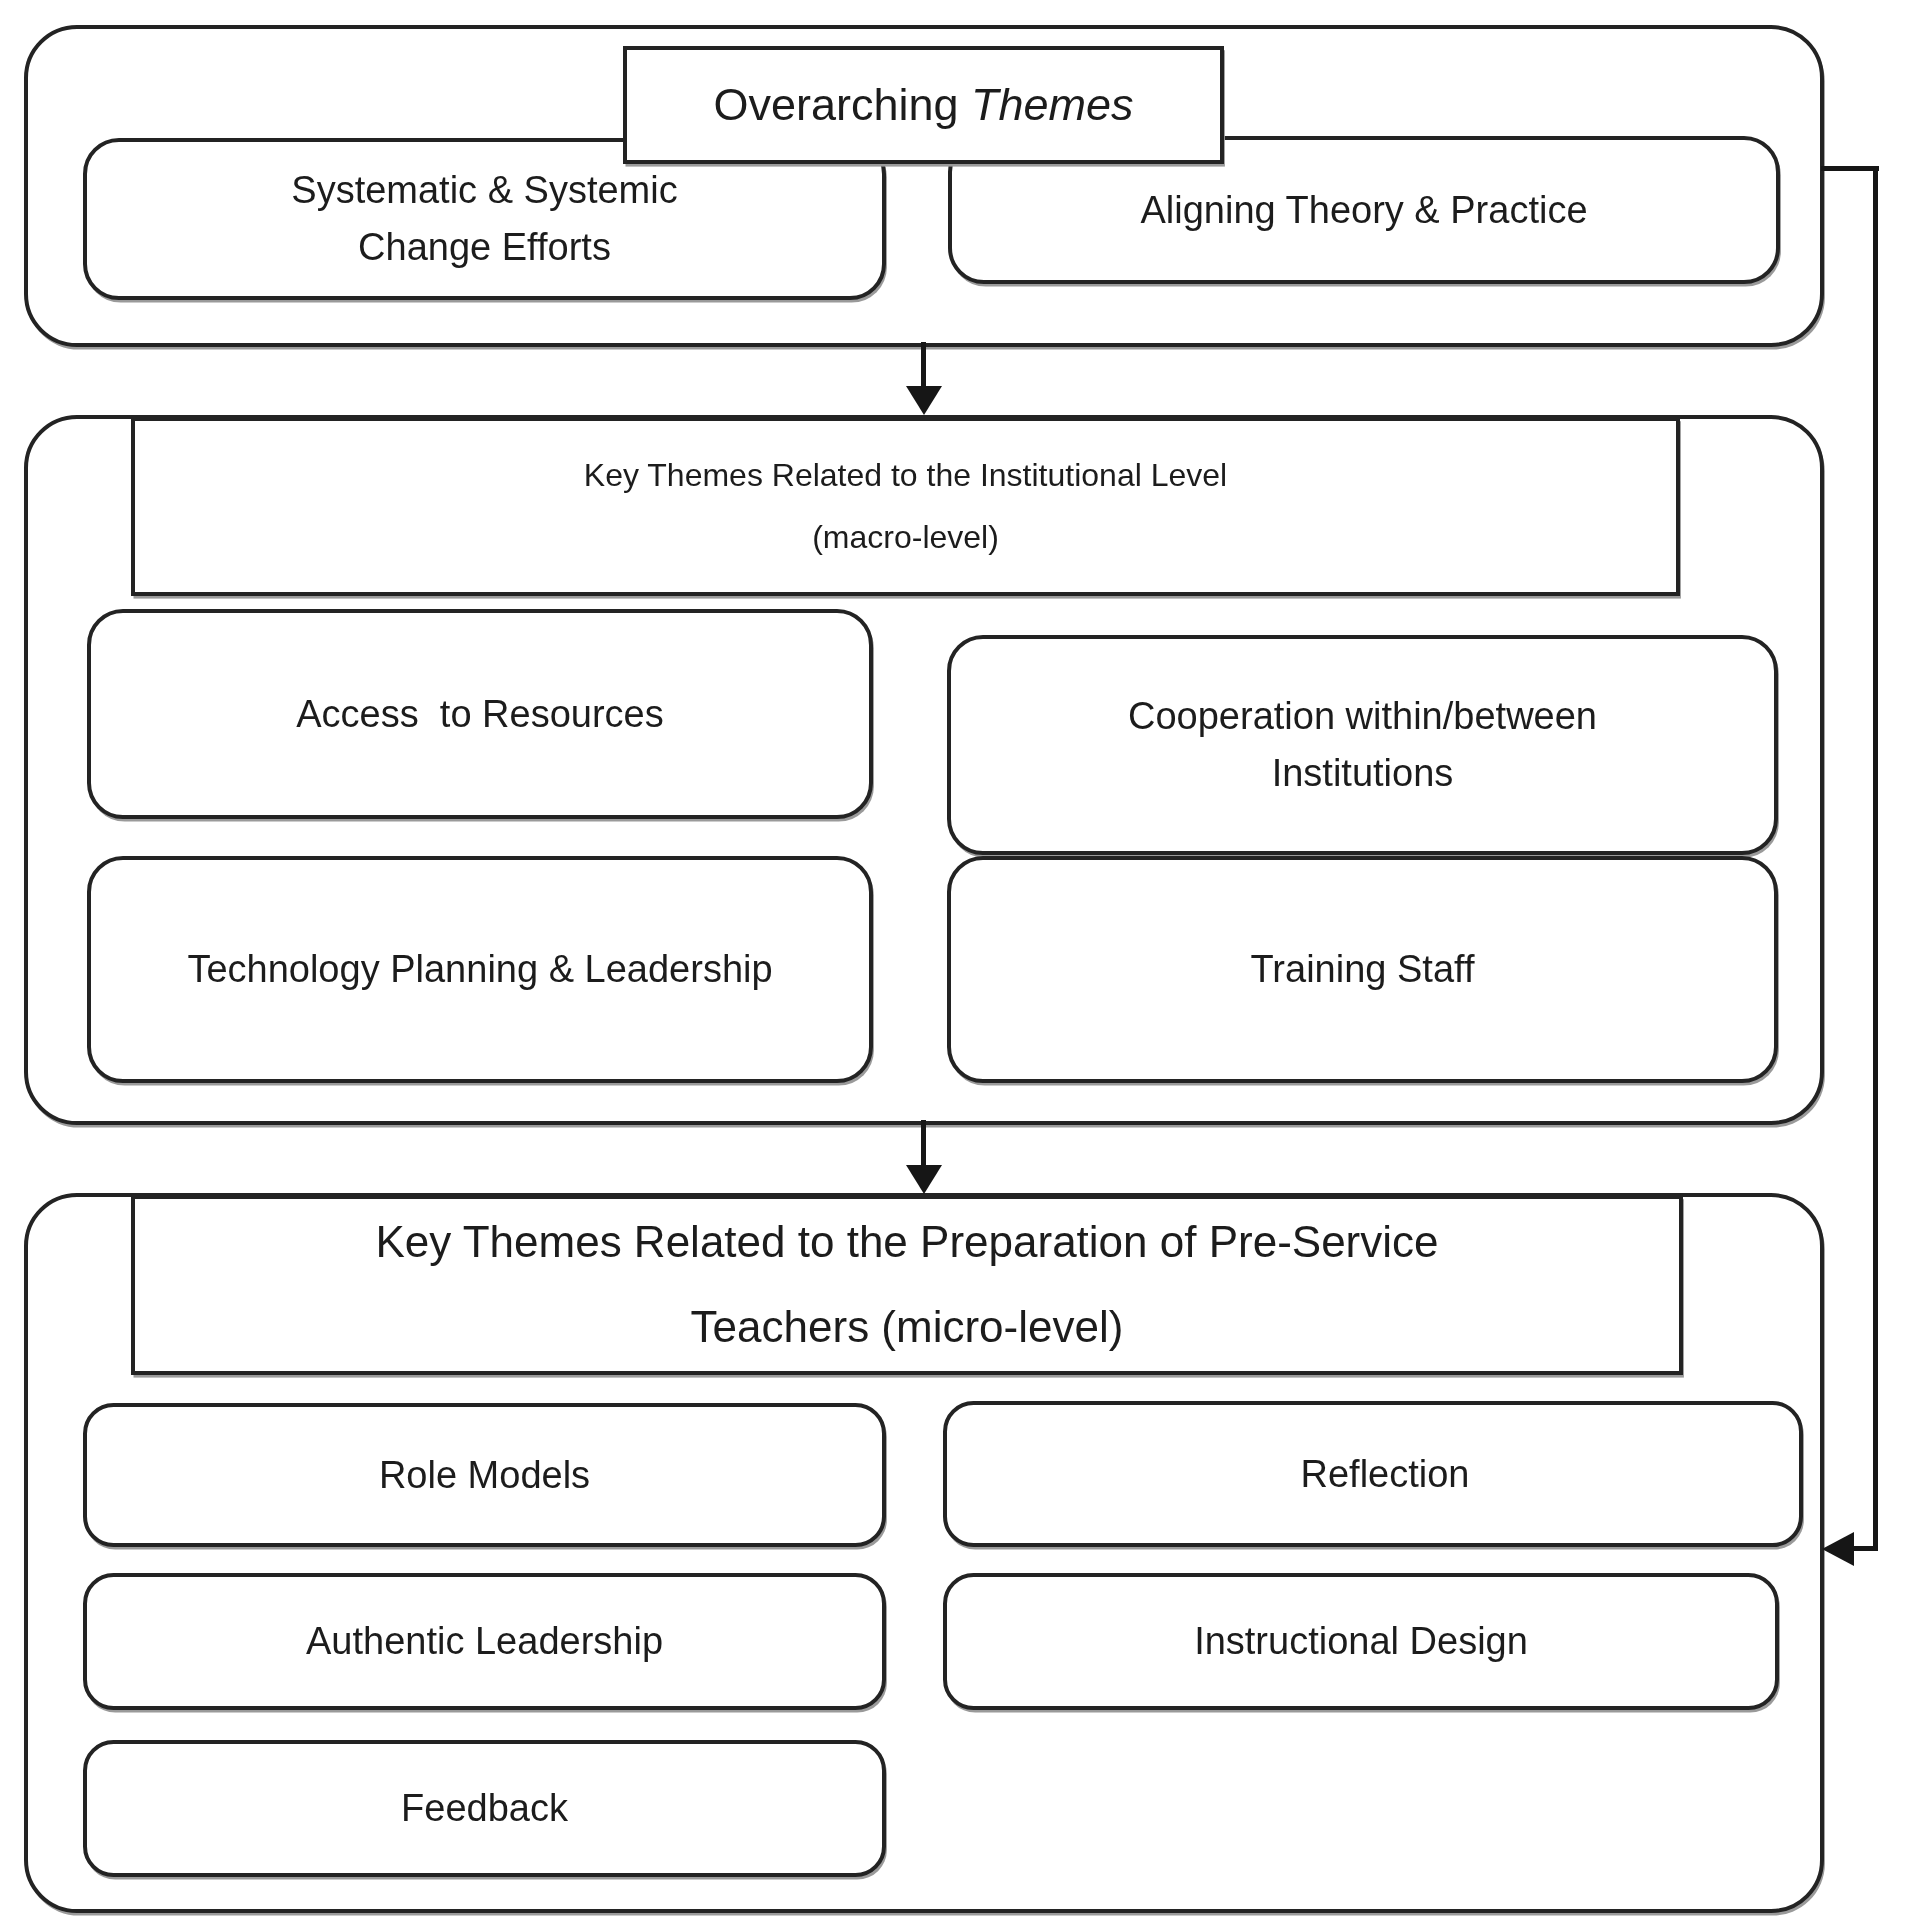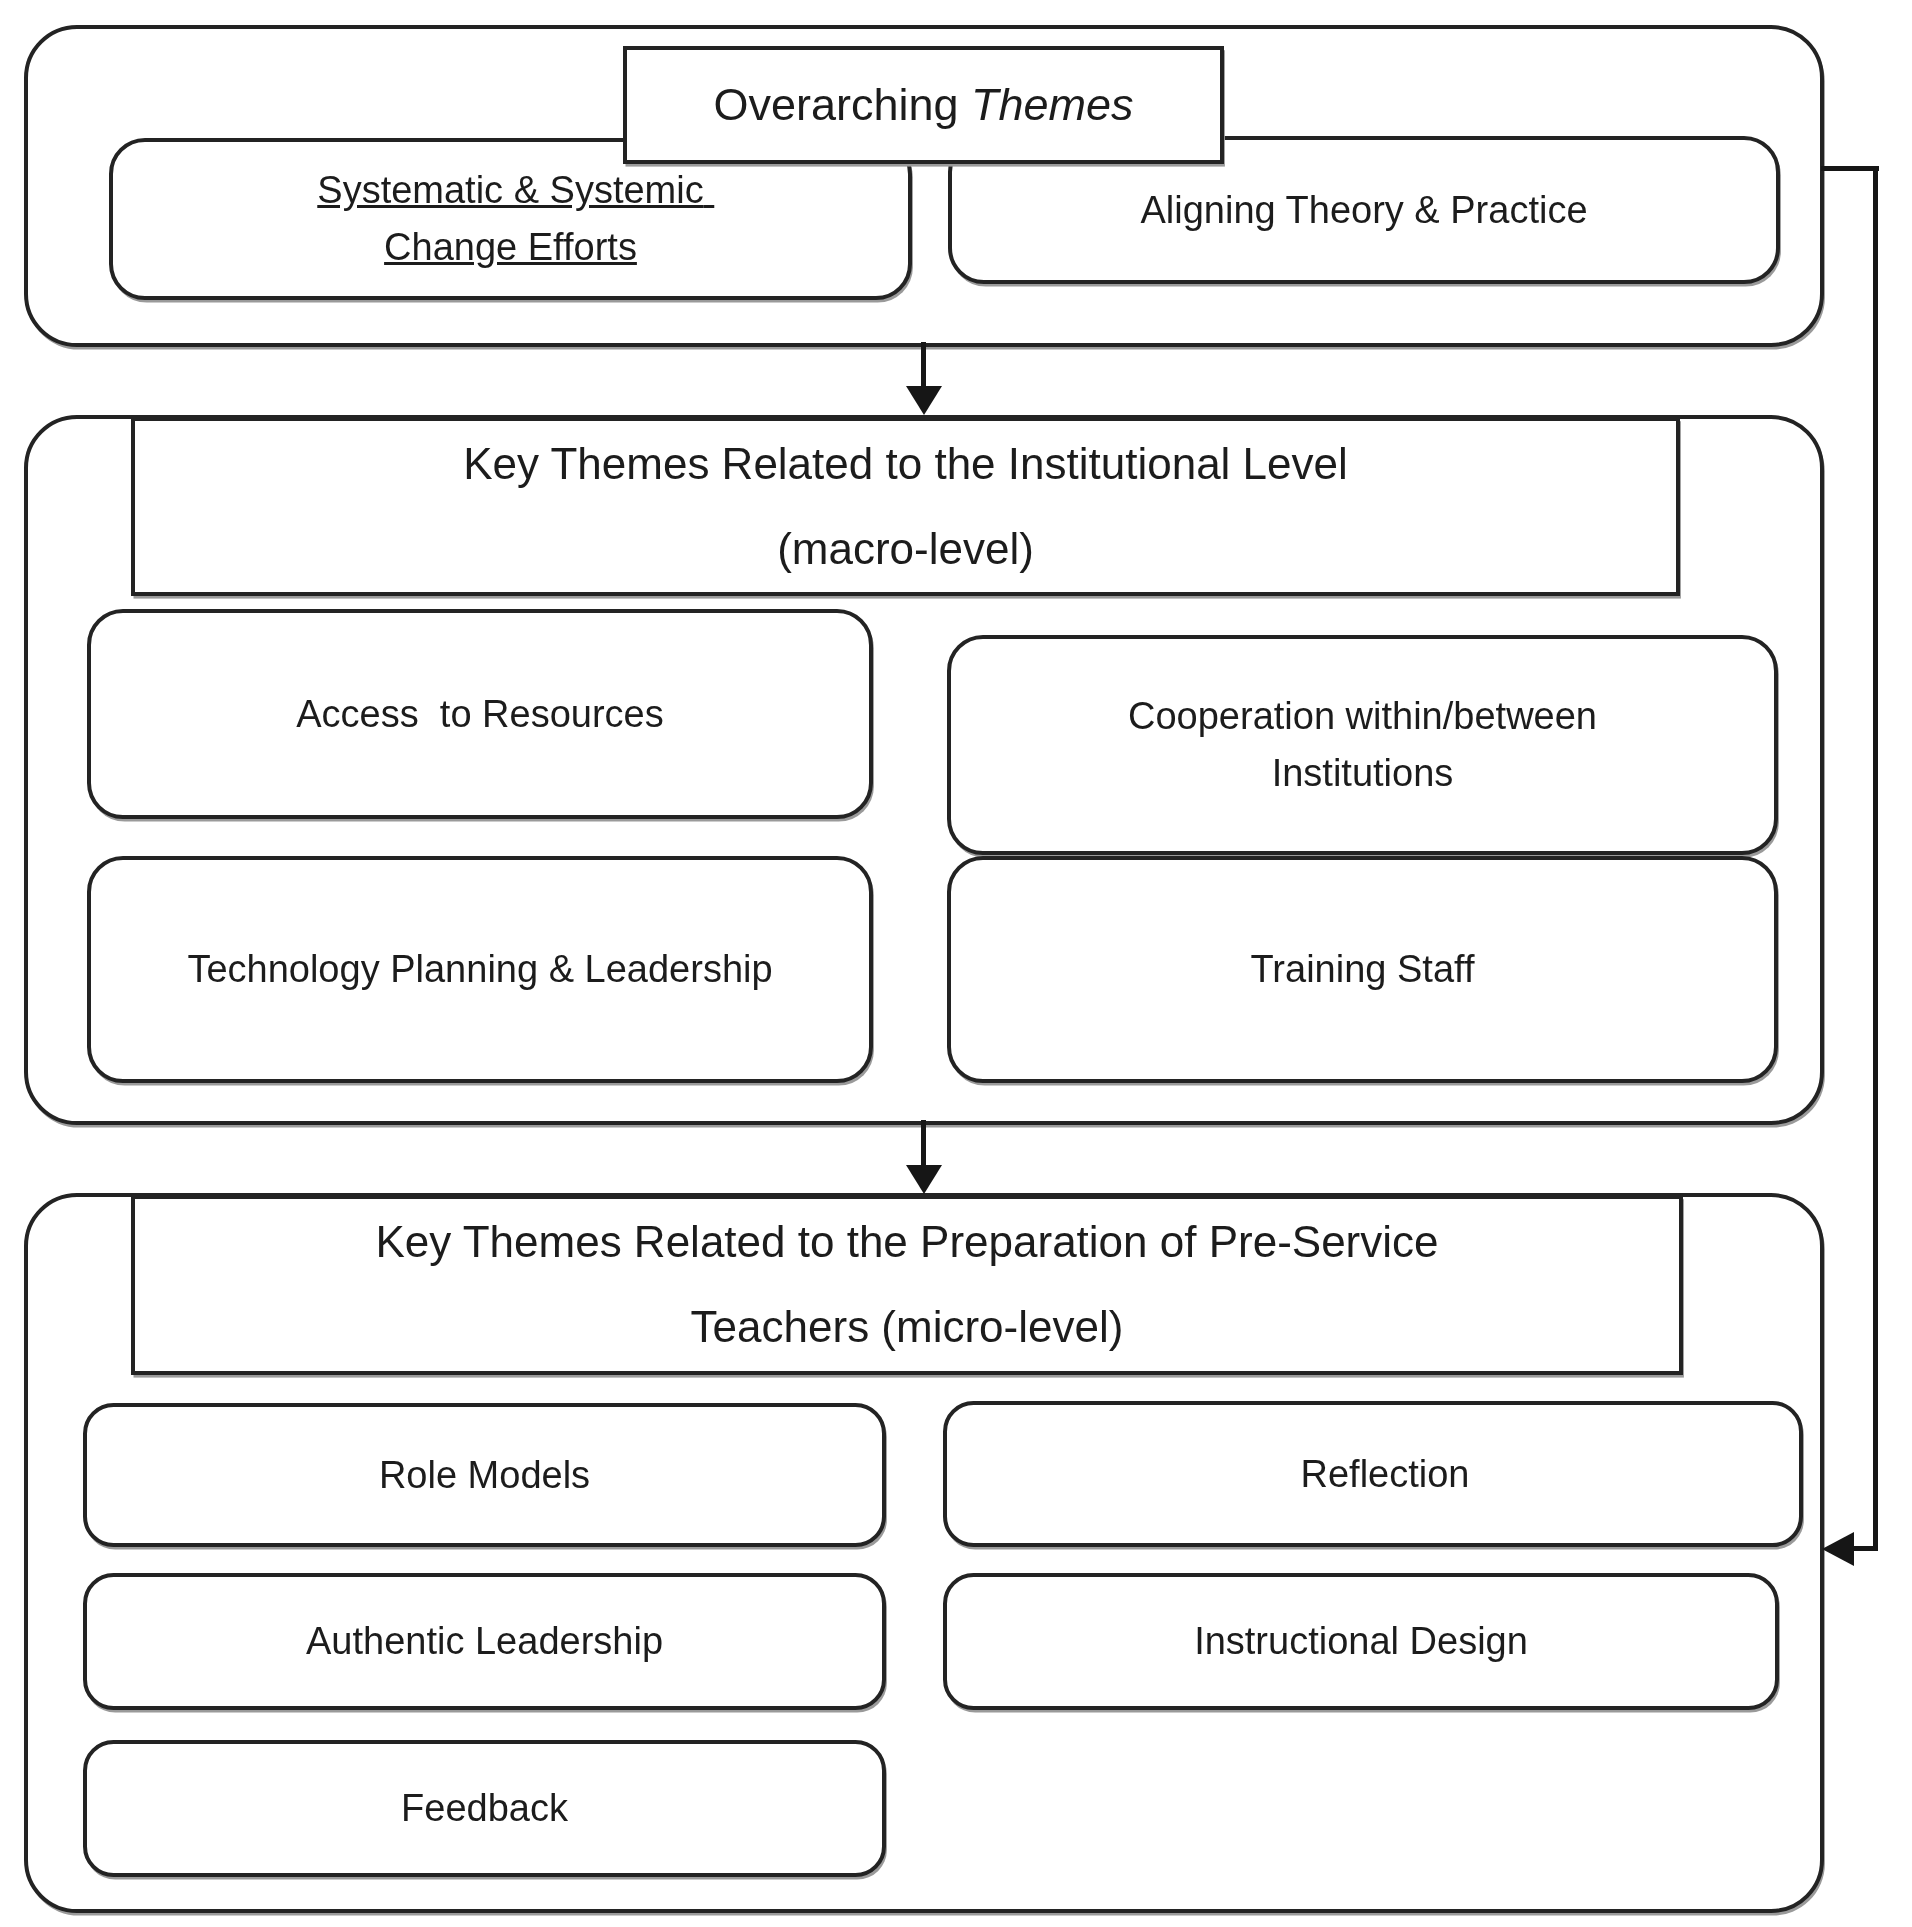--- a/index.html
+++ b/index.html
@@ -18,31 +18,31 @@
   .c-bot{top:1193px;height:712px;}
 
   
   .titlebox{
     position:absolute;background:#ffffff;border:4.2px solid #232323;
     display:flex;flex-direction:column;align-items:center;justify-content:center;
     text-align:center;z-index:3;box-shadow:1.7px 3.4px 0 -0.8px #9a9a9a;
   }
   .t-top{left:623px;top:13.6px;width:593px;height:110px;font-size:45px;margin-top:32px;}
   .t-top .em{font-style:italic;}
-  .t-mid{left:131px;top:417px;width:1541px;height:171px;font-size:44px;line-height:1.93;}
+  .t-mid{left:131px;top:417px;width:1541px;height:171px;font-size:32px;line-height:1.93;}
   .t-bot{left:131px;top:1195px;width:1544px;height:172px;font-size:44px;line-height:1.93;}
 
   
   .box{
     position:absolute;background:#ffffff;border:4.2px solid #232323;border-radius:36px;
     display:flex;align-items:center;justify-content:center;text-align:center;
     font-size:38px;line-height:1.5;z-index:2;box-shadow:1.7px 3.4px 0 -0.8px #9a9a9a;
   }
   .box .lbl{white-space:pre-wrap;}
-  .b-sys{left:109px;top:138px;width:795px;height:154px;text-decoration:underline;}
+  .b-sys{left:83px;top:138px;width:795px;height:154px;}
   .b-align{left:948px;top:136px;width:824px;height:140px;}
   .b-access{left:87px;top:609px;width:778px;height:202px;}
   .b-coop{left:947px;top:603px;width:823px;height:212px;margin-top:32px;}
   .b-tech{left:87px;top:856px;width:778px;height:219px;}
   .b-train{left:947px;top:856px;width:823px;height:219px;}
   .row3{border-radius:30.5px;}
   .b-role{left:83px;top:1403px;width:795px;height:136px;}
   .b-reflect{left:943px;top:1401px;width:828px;height:138px;padding-left:24px;}
   .b-auth{left:83px;top:1573px;width:795px;height:129px;}
   .b-instr{left:943px;top:1573px;width:828px;height:129px;}

